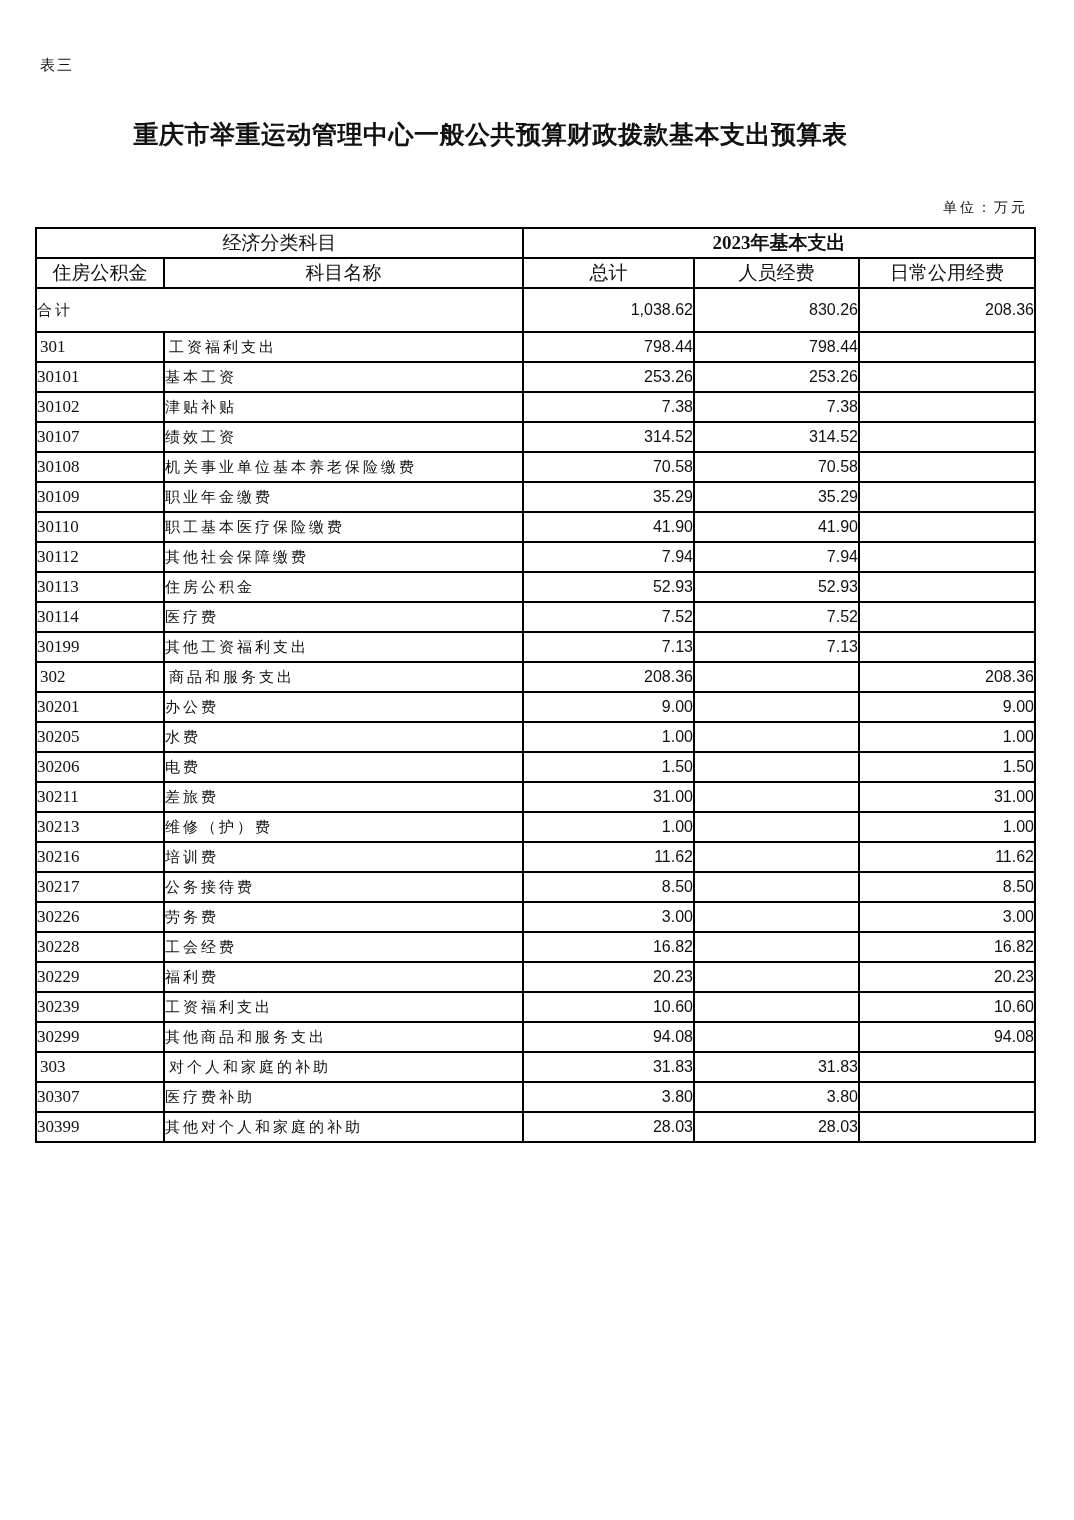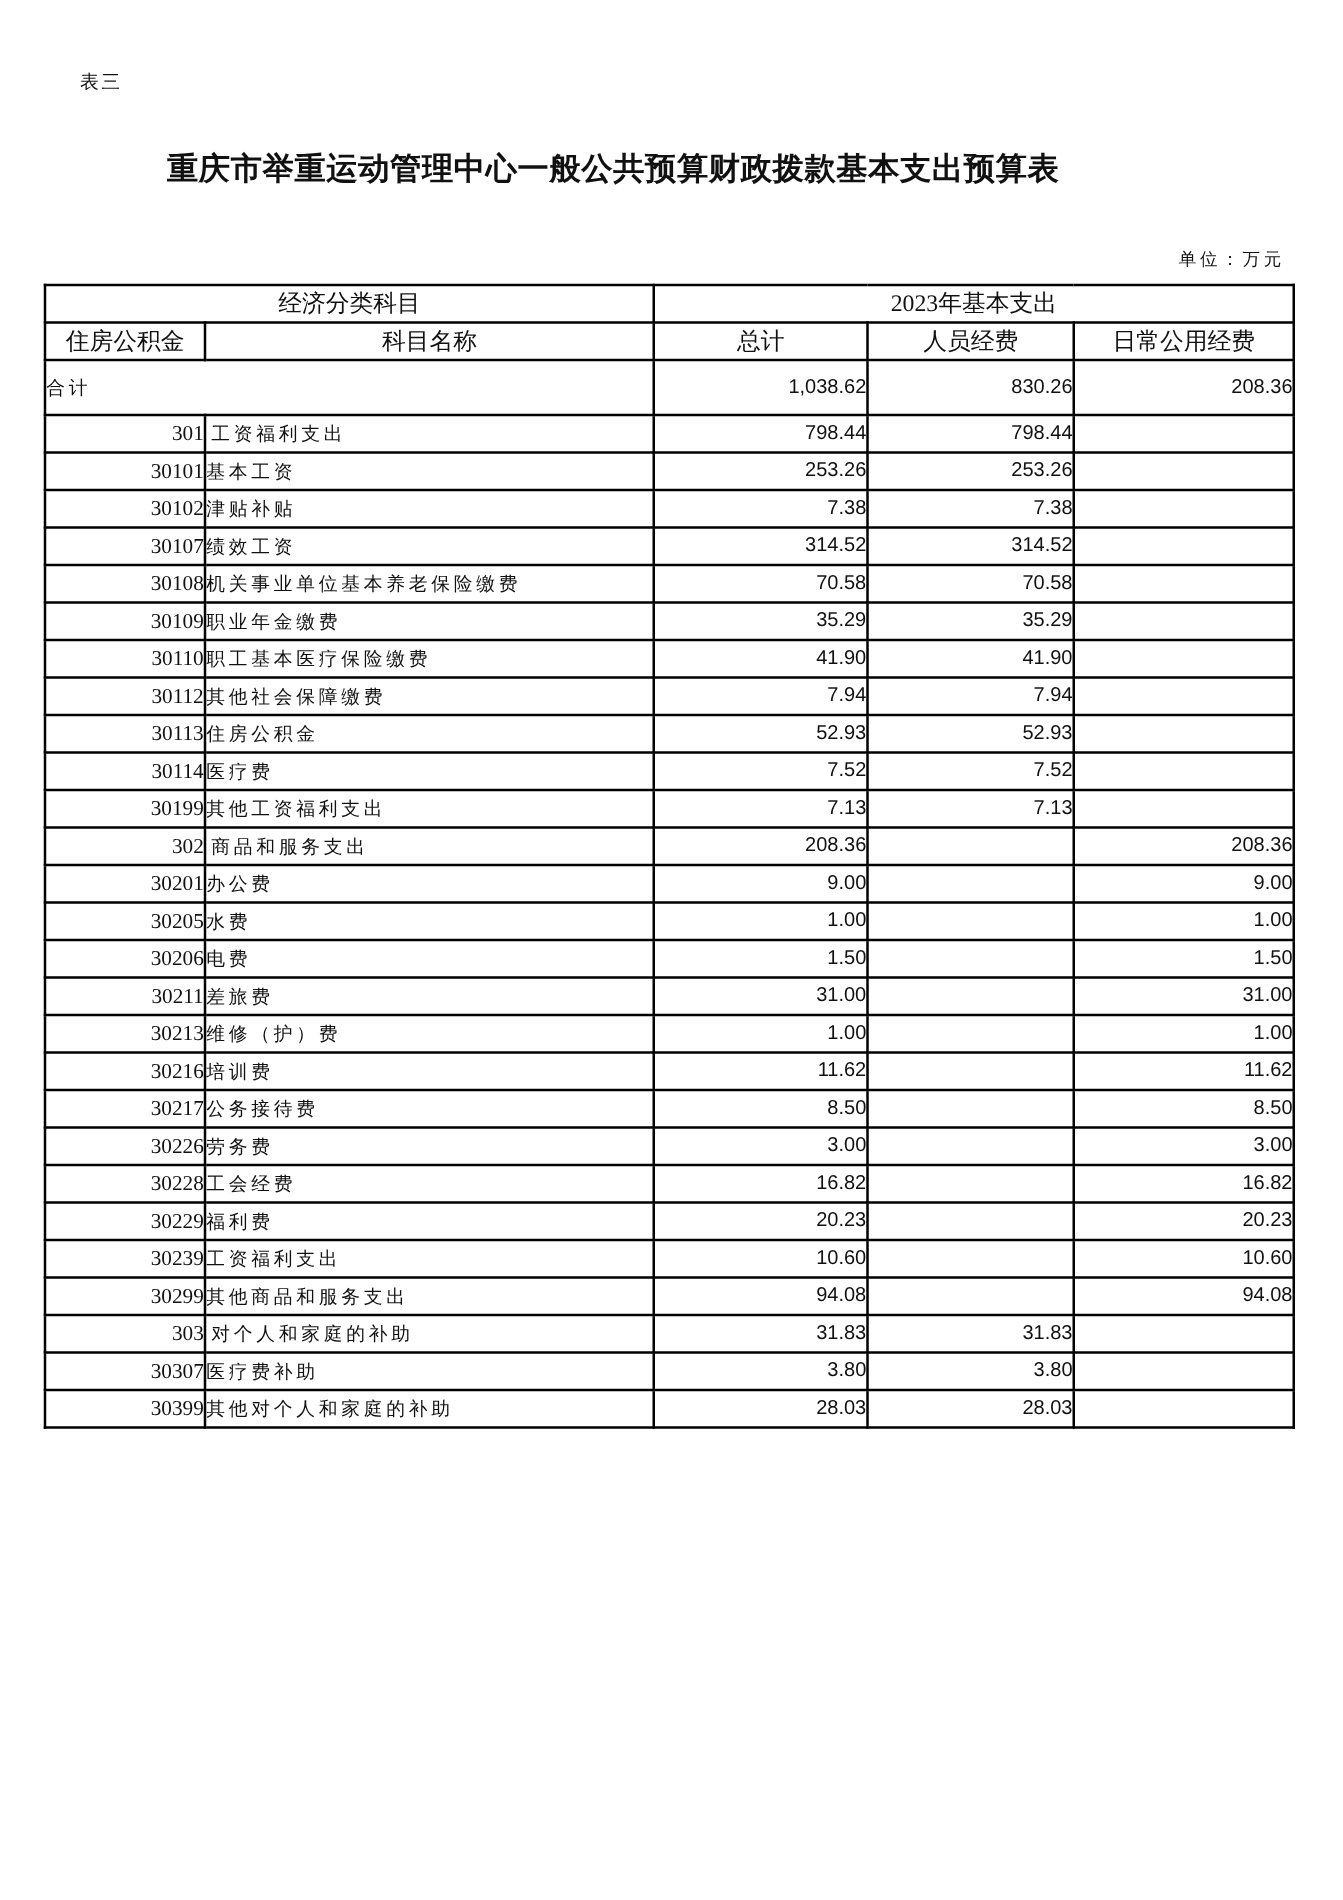--- a/index.html
+++ b/index.html
@@ -2,43 +2,43 @@
 <html><head>
 <meta charset="utf-8">
 <style>
   html, body { margin: 0; padding: 0; background: #ffffff; }
   body {
     width: 1074px; height: 1520px; position: relative; overflow: hidden;
     font-family: "DejaVu Serif", "Liberation Serif", serif; color: #111;
   }
   .table-label {
     position: absolute; left: 40px; top: 56px;
-    font-size: 15px; letter-spacing: 2px; margin-left: 24px;
+    font-size: 15px; letter-spacing: 2px;
   }
   .doc-title {
     position: absolute; left: 0; width: 981px; top: 118px;
     text-align: center; font-size: 25px; font-weight: bold; letter-spacing: 0.5px;
   }
   .unit-label {
     position: absolute; right: 46px; top: 199px;
     font-size: 14px; letter-spacing: 3px;
   }
   table.budget {
     position: absolute; left: 35px; top: 227px;
     width: 999px; border-collapse: collapse; table-layout: fixed;
     border: 2px solid #000;
   }
   table.budget td, table.budget th {
     border: 2px solid #000; padding: 0; height: 30px; box-sizing: border-box;
     font-weight: normal; overflow: hidden; white-space: nowrap;
   }
   th.head-group { height: 61px; font-family: "DejaVu Sans", "Liberation Sans", sans-serif; font-size: 19px; }
-  th.head-group.year { font-family: "Liberation Serif", "DejaVu Serif", serif; font-size: 19px; }
+  th.head-group.year { font-family: "Liberation Serif", "DejaVu Serif", serif; font-size: 19px; font-weight: bold; }
   th.head-col { height: 47px; font-family: "DejaVu Sans", "Liberation Sans", sans-serif; font-size: 19px; }
-  td.code { font-family: "Liberation Serif", "DejaVu Serif", serif; font-size: 17px; padding-left: 22px; text-align: right; }
+  td.code { font-family: "Liberation Serif", "DejaVu Serif", serif; font-size: 17px; padding-left: 22px; }
   td.code.group { padding-left: 3px; }
   td.name { font-size: 15px; letter-spacing: 3px; padding-left: 22px; font-family: Liberation Mono, monospace; }
   td.name.group { padding-left: 4px; }
   td.num {
     font-family: "Liberation Sans", "DejaVu Sans", sans-serif; font-size: 16px;
     text-align: right; padding-right: 2px; padding-top: 4px;
   }
   td.total-label { text-align: left; font-size: 15px; letter-spacing: 3px; height: 34px; }
   tr.total-row td.num { height: 44px; }
 </style>

